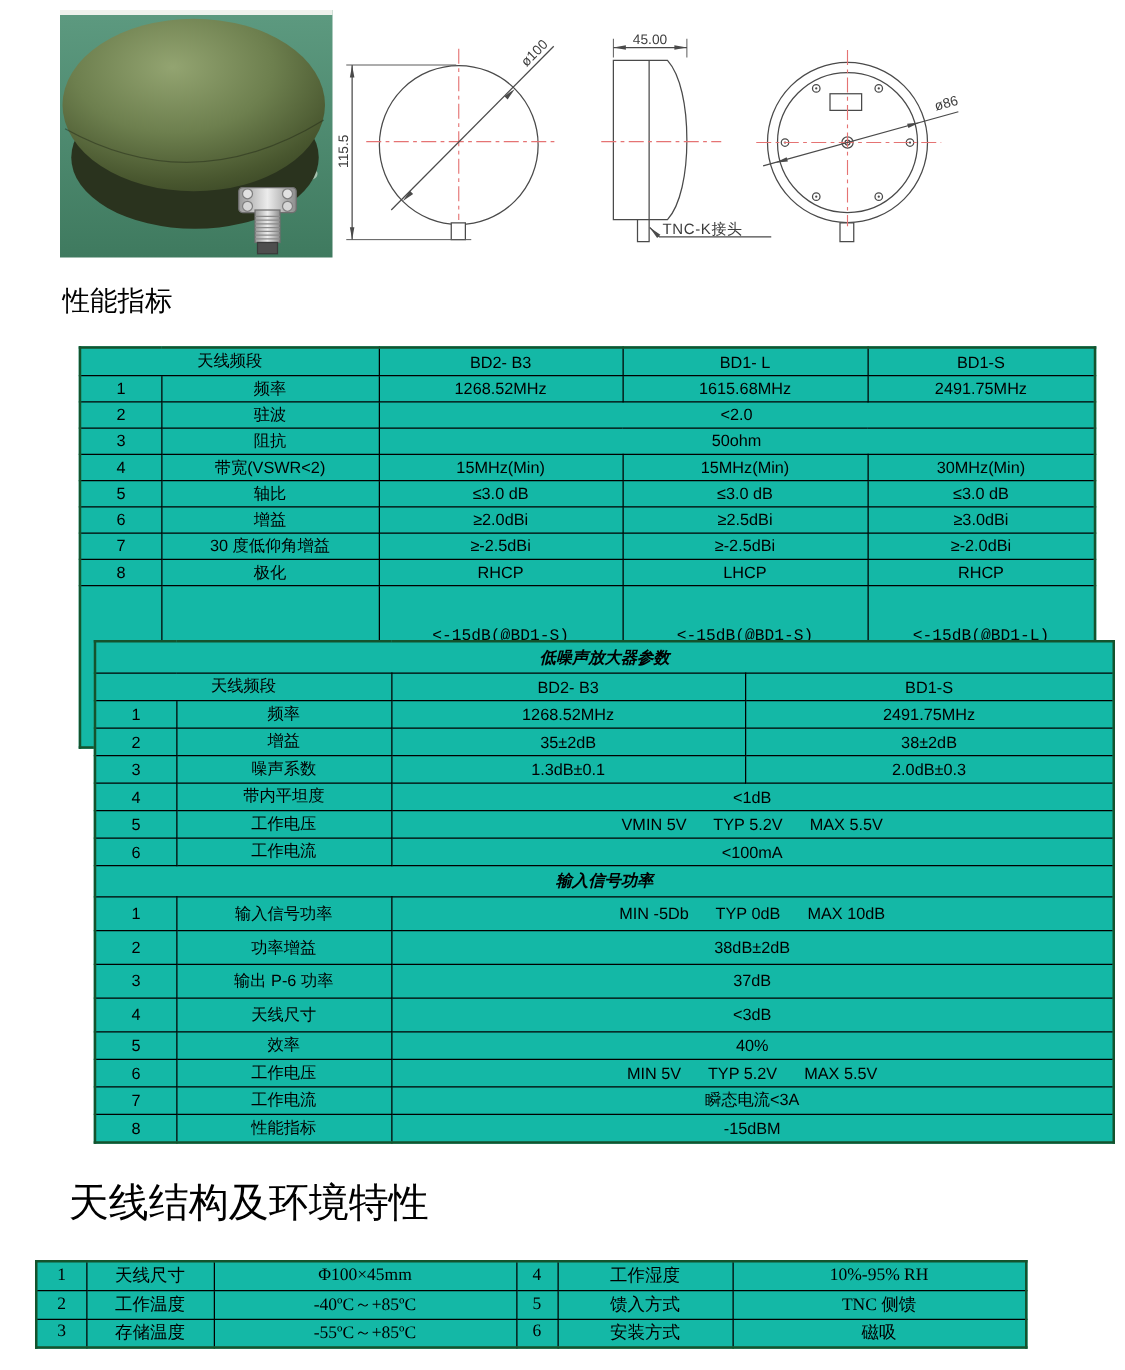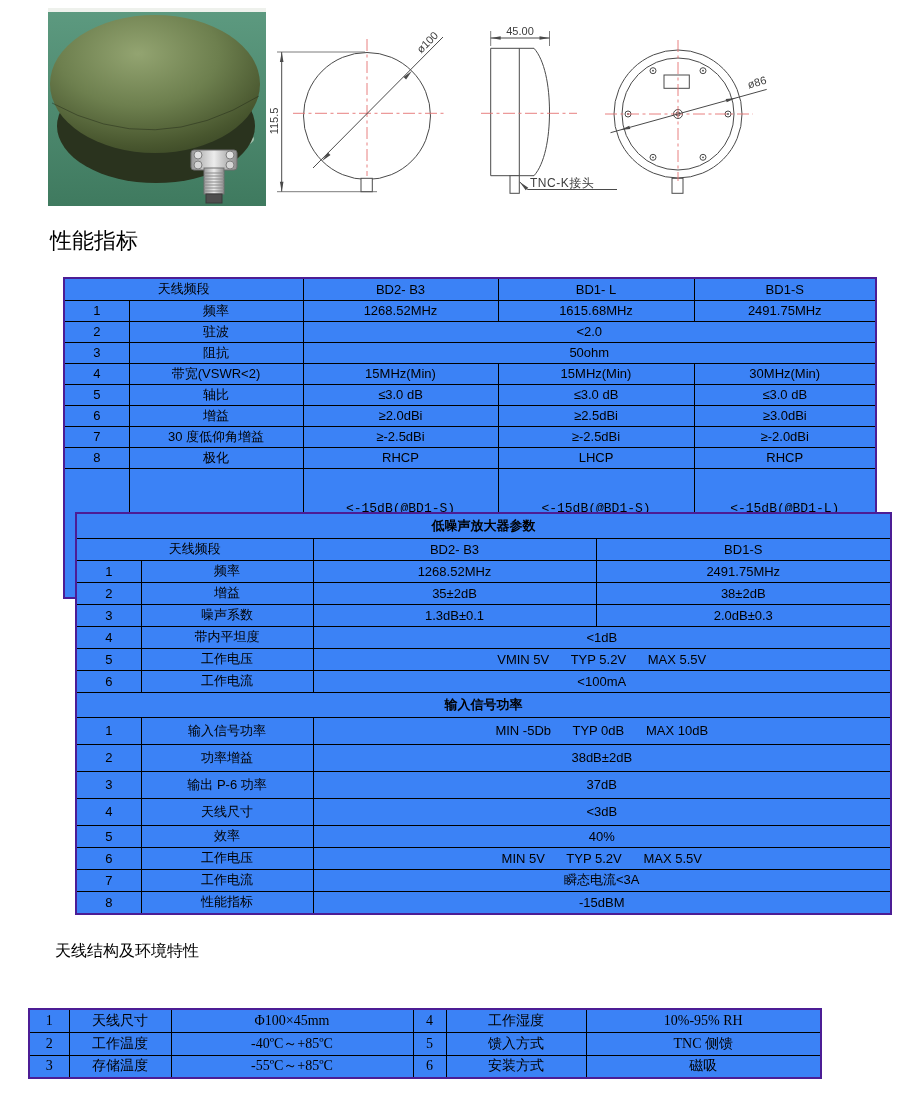--- a/index.html
+++ b/index.html
@@ -10,34 +10,34 @@
   .ln{stroke:#4a4a4a;stroke-width:1;fill:none;}
   .lnthin{stroke:#5a5a5a;stroke-width:0.8;fill:none;}
   .ar{fill:#4a4a4a;stroke:none;}
   .cl{stroke:#e57373;stroke-width:0.9;fill:none;stroke-dasharray:12 3.5 3 3.5;}
   .wh{fill:#fff;}
   .dim{font-family:"Liberation Sans",sans-serif;font-size:11px;fill:#3d3d3d;}
   .lbl{font-size:12px;letter-spacing:0.5px;}
 
   
   .h1{position:absolute;left:50px;top:226px;font-family:Liberation Serif, serif;font-size:22px;}
-  .h2{position:absolute;left:55px;top:941px;font-family:"Liberation Serif",serif;font-size:16px;}
+  .h2{position:absolute;left:55px;top:941px;font-family:"Liberation Serif",serif;font-size:32px;}
 
   
-  table.spec{position:absolute;border-collapse:collapse;table-layout:fixed;background:#3b82f6;border:2px solid #4c1d95;}
+  table.spec{position:absolute;border-collapse:collapse;table-layout:fixed;background:#14b8a6;border:2px solid #14532d;}
   table.spec td{border:1px solid #000;text-align:center;vertical-align:middle;padding:0;
     font-size:13px;font-family:"Liberation Sans",sans-serif;white-space:pre;overflow:hidden;}
   table.t1{left:63px;top:277px;width:812px;}
   table.t2{left:75px;top:512px;width:815px;}
   table.env{left:28px;top:1008px;width:792px;}
   table.env td{font-family:"Liberation Serif",serif;font-size:14px;}
   td.no{font-family:"Liberation Serif",serif;font-size:14px;}
   td.ttl{text-align:left;padding-left:8px;font-weight:bold;font-size:13.5px;}
   tr.h21{height:21px;} tr.h22{height:22px;} tr.h23{height:23px;}
-  tr.h25{height:25px;} tr.h27{height:27px;} tr.h42{height:42px;}
+  tr.h25{height:25px;font-style:italic;} tr.h27{height:27px;} tr.h42{height:42px;}
   .iso div{line-height:19px;font-family:Liberation Mono, monospace;}
 </style>
 </head>
 <body>
 
 <div class="page">
 
   <svg class="draw" style="left:48px;top:8px;" width="218" height="198" viewBox="0 0 218 198">
     <defs>
       <linearGradient id="pbg" x1="0" y1="0" x2="0" y2="1">

